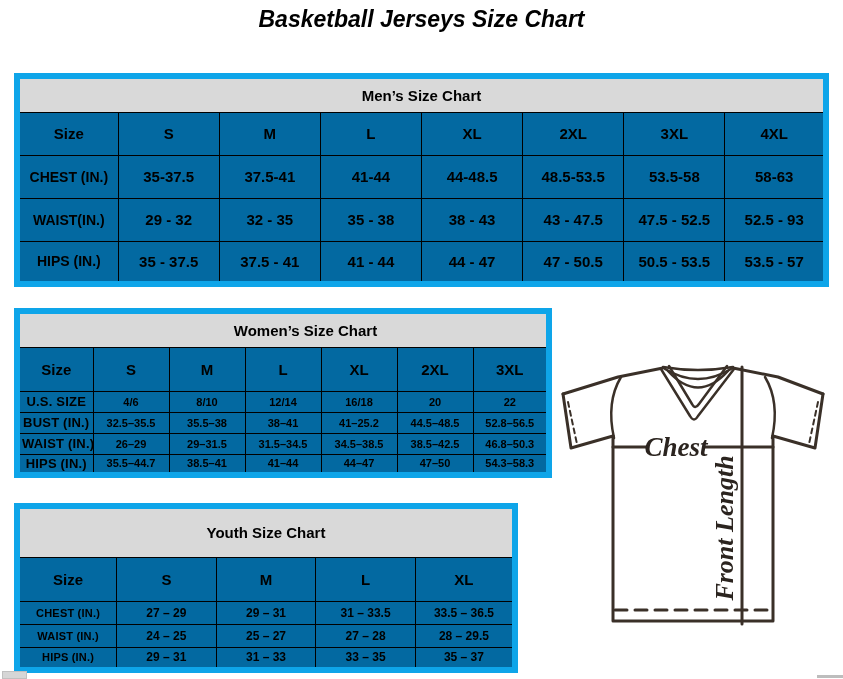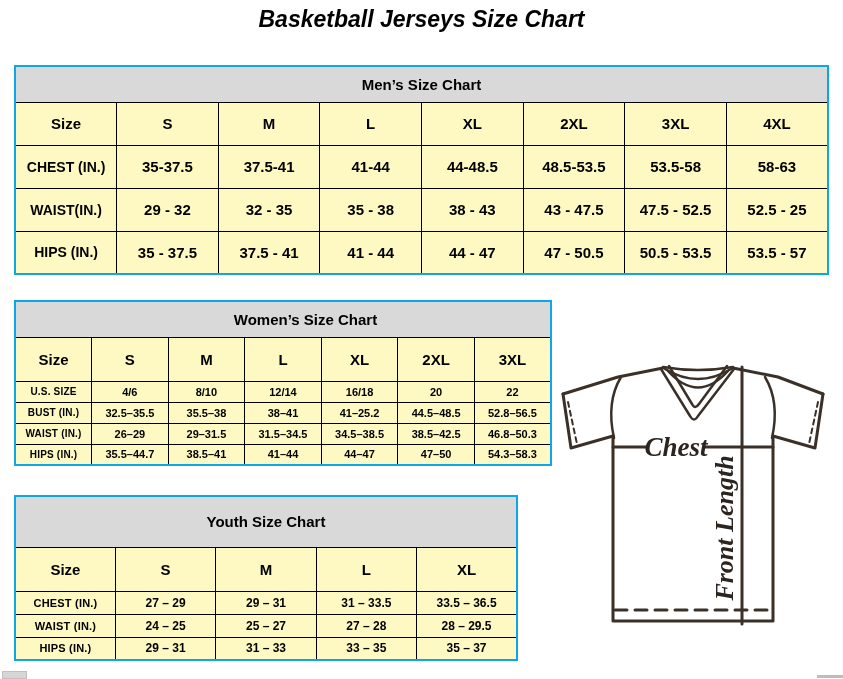--- a/index.html
+++ b/index.html
@@ -21,22 +21,23 @@
     font-size: 23px;
     font-weight: bold;
     color: #000000;
     letter-spacing: 0px;
     font-style: italic;
   }
   table.size-table {
     position: absolute;
     border-collapse: collapse;
     table-layout: fixed;
-    background: #fef9c3;
-    border: 2px solid #0ea5e9;
+    background: #0369a1;
+    border: 6px solid #0ea5e9;
+    margin-top: 8px;
   }
   table.size-table th, table.size-table td {
     border: 1px solid #000000;
     text-align: center;
     vertical-align: middle;
     color: #000000;
     font-weight: bold;
     padding: 0 2px;
     overflow: hidden;
     white-space: nowrap;
@@ -52,21 +53,21 @@
   #mens tr.cols-row th { height: 43px; font-size: 15px; }
   #mens tbody tr { height: 43px; }
   #mens tbody th.row-label { font-size: 14px; }
   #mens tbody td { font-size: 15px; }
   #mens .label-col { width: 118px; }
   
   #womens { left: 14px; top: 300px; width: 538px; }
   #womens th.band { height: 36px; padding-left: 47px; }
   #womens tr.cols-row th { height: 44px; font-size: 15px; }
   #womens tbody tr { height: 21px; }
-  #womens tbody th.row-label { font-size: 10px; letter-spacing: 0.2px; }
+  #womens tbody th.row-label { font-size: 13px; letter-spacing: 0.2px; }
   #womens tbody td { font-size: 11px; }
   #womens .label-col { width: 86px; }
   
   #youth { left: 14px; top: 495px; width: 504px; }
   #youth th.band { height: 51px; }
   #youth tr.cols-row th { height: 44px; font-size: 15px; }
   #youth tbody tr { height: 23px; }
   #youth tbody th.row-label { font-size: 11px; letter-spacing: 0.2px; }
   #youth tbody td { font-size: 12px; }
   #youth .label-col { width: 120px; }
@@ -134,21 +135,21 @@
           <td>58-63</td>
         </tr>
         <tr>
           <th class="row-label label-col">WAIST(IN.)</th>
           <td>29 - 32</td>
           <td>32 - 35</td>
           <td>35 - 38</td>
           <td>38 - 43</td>
           <td>43 - 47.5</td>
           <td>47.5 - 52.5</td>
-          <td>52.5 - 25</td>
+          <td>52.5 - 93</td>
         </tr>
         <tr>
           <th class="row-label label-col">HIPS (IN.)</th>
           <td>35 - 37.5</td>
           <td>37.5 - 41</td>
           <td>41 - 44</td>
           <td>44 - 47</td>
           <td>47 - 50.5</td>
           <td>50.5 - 53.5</td>
           <td>53.5 - 57</td>

